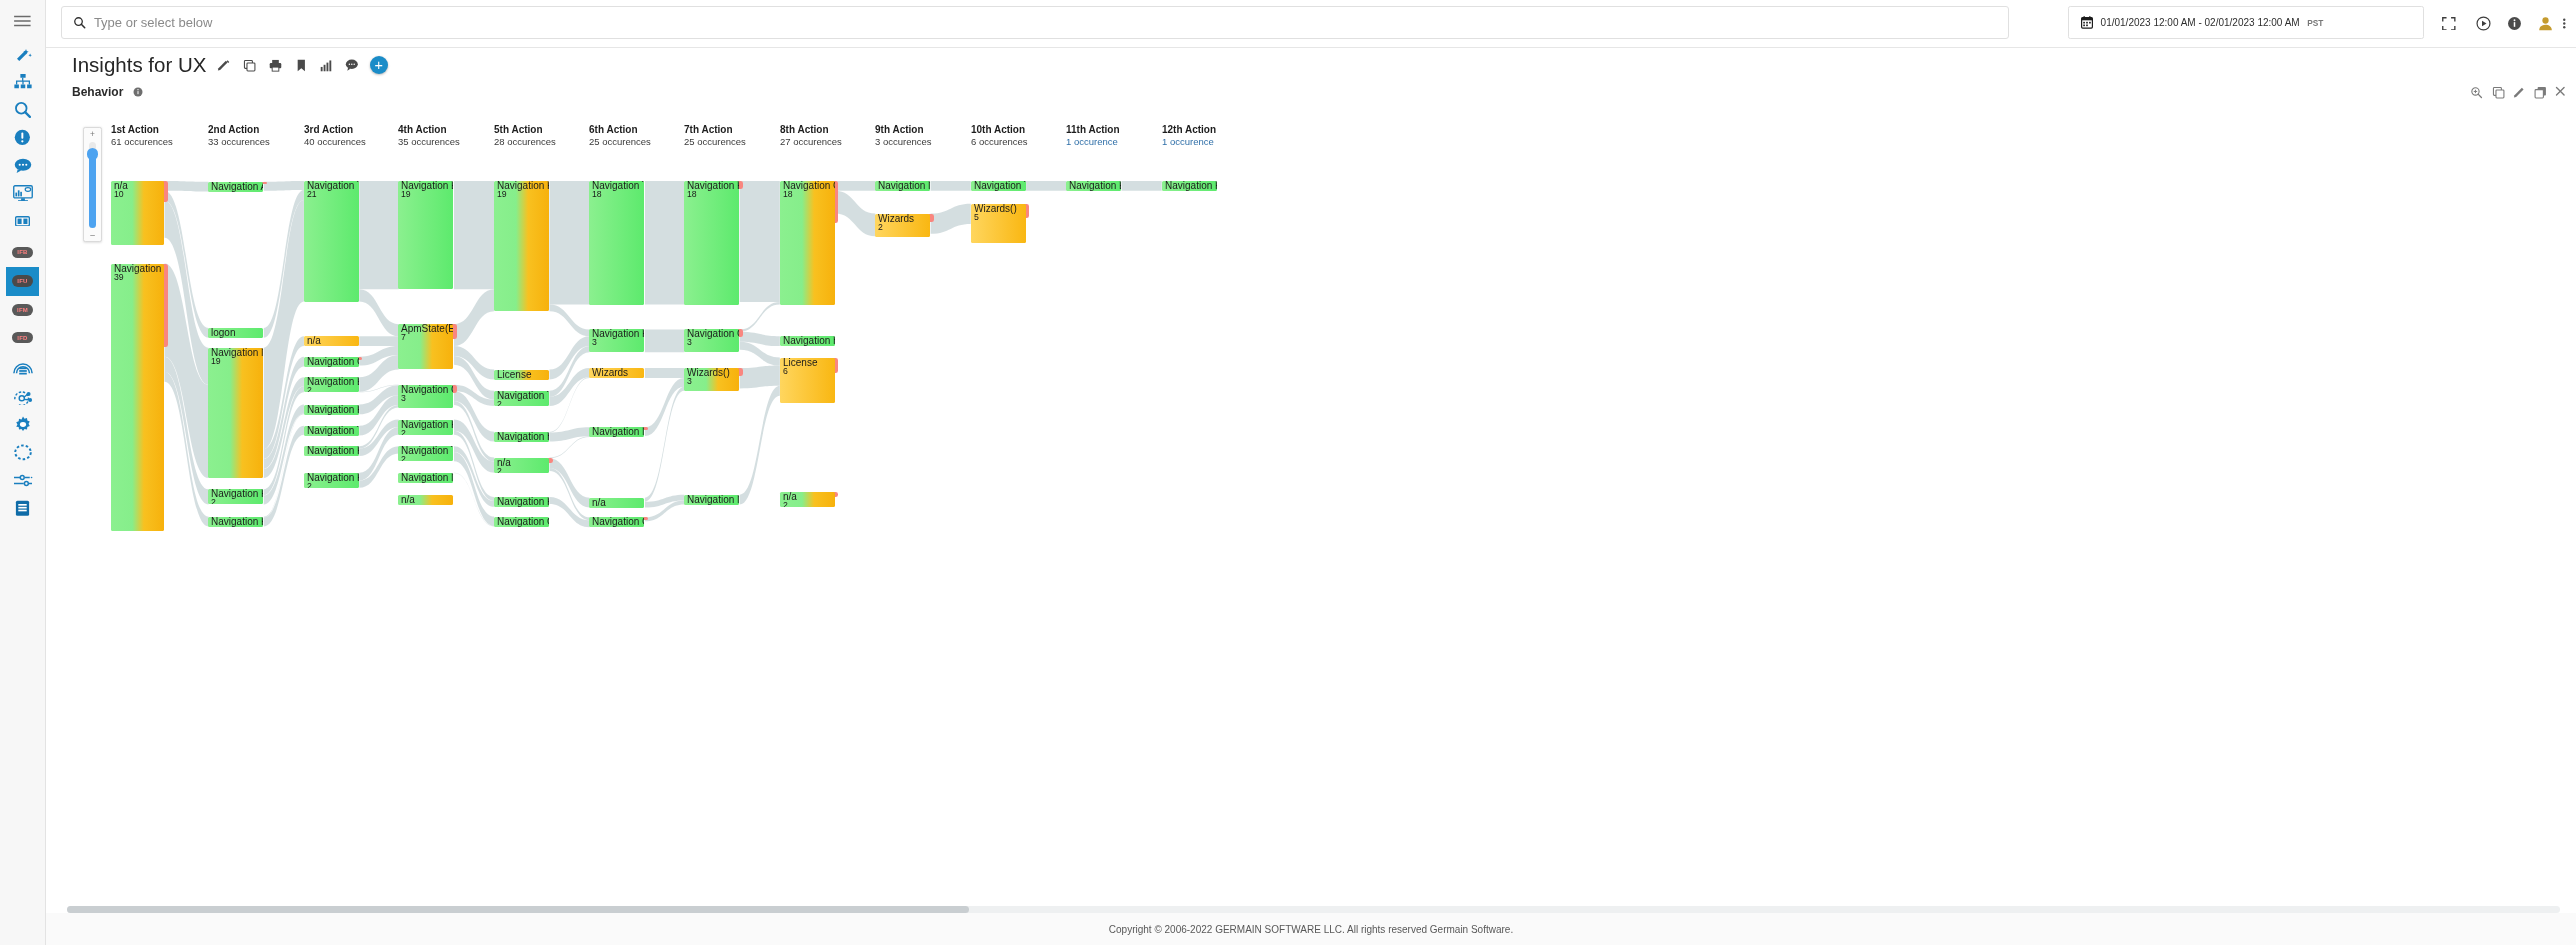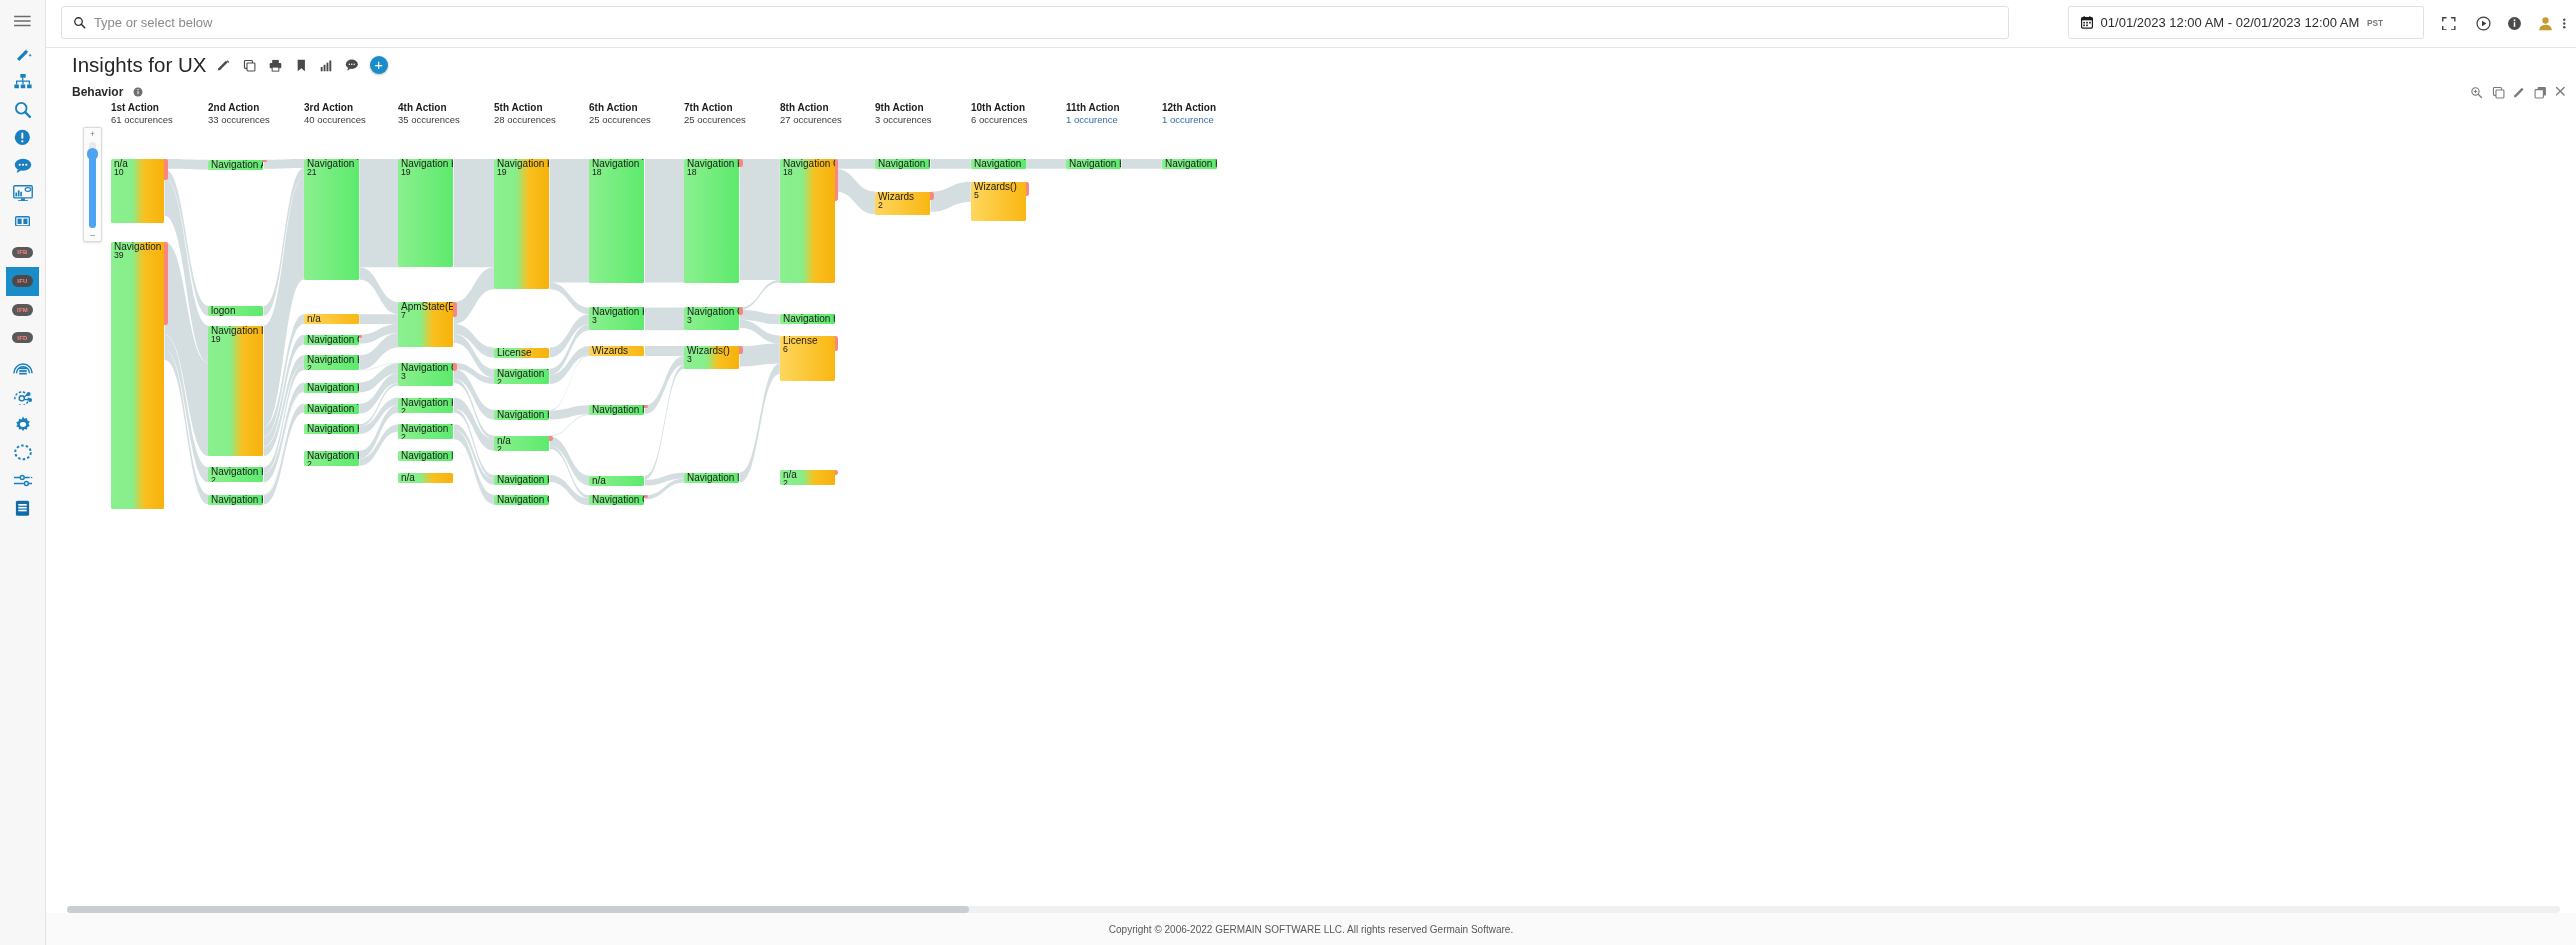--- a/index.html
+++ b/index.html
@@ -26,21 +26,21 @@
            background:#fff; border-bottom:0.8px solid #e6e6e6; }
   #search-wrap{ position:absolute; left:15px; top:6px; width:1948px; height:33px;
                 background:#fff; border:0.8px solid #e0e0e0; border-radius:3px;
                 display:flex; align-items:center; padding-left:10.6px; }
   #search-input{ border:none; outline:none; font-size:13px; color:#5b5b5b; width:94%;
                  font-family:"Liberation Sans", sans-serif; background:transparent; }
   #search-input::placeholder{ color:#8a8a8a; }
   #date-wrap{ position:absolute; right:152px; top:6px; height:33px; min-width:356px;
               border:0.8px solid #e0e0e0; border-radius:2.3px; background:#fff;
               display:flex; align-items:center; gap:7.6px; padding:0 12px; cursor:pointer;}
-  #date-text{ font-size:13px; color:#2e2e2e; white-space:nowrap; }
+  #date-text{ font-size:10px; color:#2e2e2e; white-space:nowrap; }
   #date-tz{ font-size:8.3px; color:#777; font-weight:bold; }
   .top-icon{ position:absolute; top:13.6px; width:20px; height:20px; display:flex;
              align-items:center; justify-content:center; cursor:pointer; }
 
   
   #page-head{ position:absolute; left:72px; top:53px; display:flex; align-items:center; gap:9px;}
   #page-title{ font-size:20.5px; color:#262626; font-weight:normal; white-space:nowrap;}
   .head-icon{ width:16.7px; height:16.7px; display:flex; align-items:center; justify-content:center; cursor:pointer;}
   #plus-btn{ width:18px;height:18px;border-radius:50%;background:#1a8cc8;color:#fff;
              display:flex;align-items:center;justify-content:center;font-size:14.4px;
@@ -60,21 +60,21 @@
                 box-shadow:0 0.8px 2.3px rgba(0,0,0,.12); display:flex; flex-direction:column;
                 align-items:center; justify-content:space-between; }
   .zs-btn{ font-size:8.3px; color:#777; height:12px; display:flex;align-items:center;justify-content:center;
            width:100%; cursor:pointer;}
   #zs-track{ position:relative; width:6.8px; flex:1; margin:1.5px 0; background:#e9e9e9; border-radius:3.8px;}
   #zs-fill{ position:absolute; left:0; bottom:0; width:6.8px; background:#4da3f0; border-radius:3.8px; height:88%; }
   #zs-knob{ position:absolute; left:-2.3px; top:8%; width:11.4px; height:11.4px; border-radius:50%;
             background:#4da3f0; cursor:pointer;}
 
   
-  #sankey{ position:absolute; left:46px; top:93px; width:2530px; height:807px; overflow:hidden; }
+  #sankey{ position:absolute; left:46px; top:115px; width:2530px; height:807px; overflow:hidden; }
   #sankey svg{ position:absolute; left:0; top:0; }
 
   .col-head{ position:absolute; }
   .col-title{ font-size:10px; font-weight:bold; color:#1d1d1d; white-space:nowrap;}
   .col-sub{ font-size:9.5px; color:#3a3a3a; white-space:nowrap; margin-top:0.8px;}
   .col-sub.blue{ color:#2f6fa8; }
 
   .node{ position:absolute; border-radius:1.5px; overflow:hidden; }
   .node .lbl{ position:absolute; left:3px; top:0.8px; font-size:10px; color:#1b1b1b;
               white-space:nowrap; line-height:8.7px; pointer-events:none;text-align:right; }

